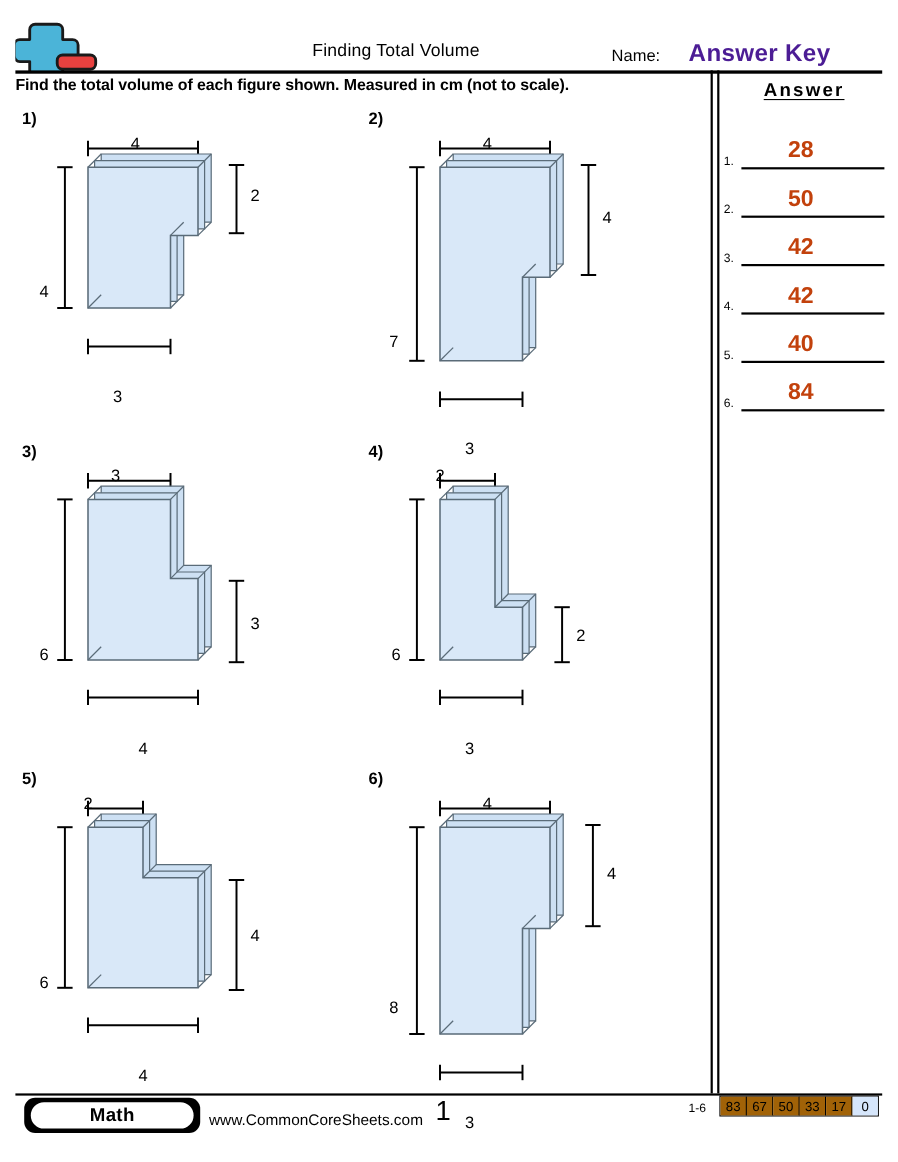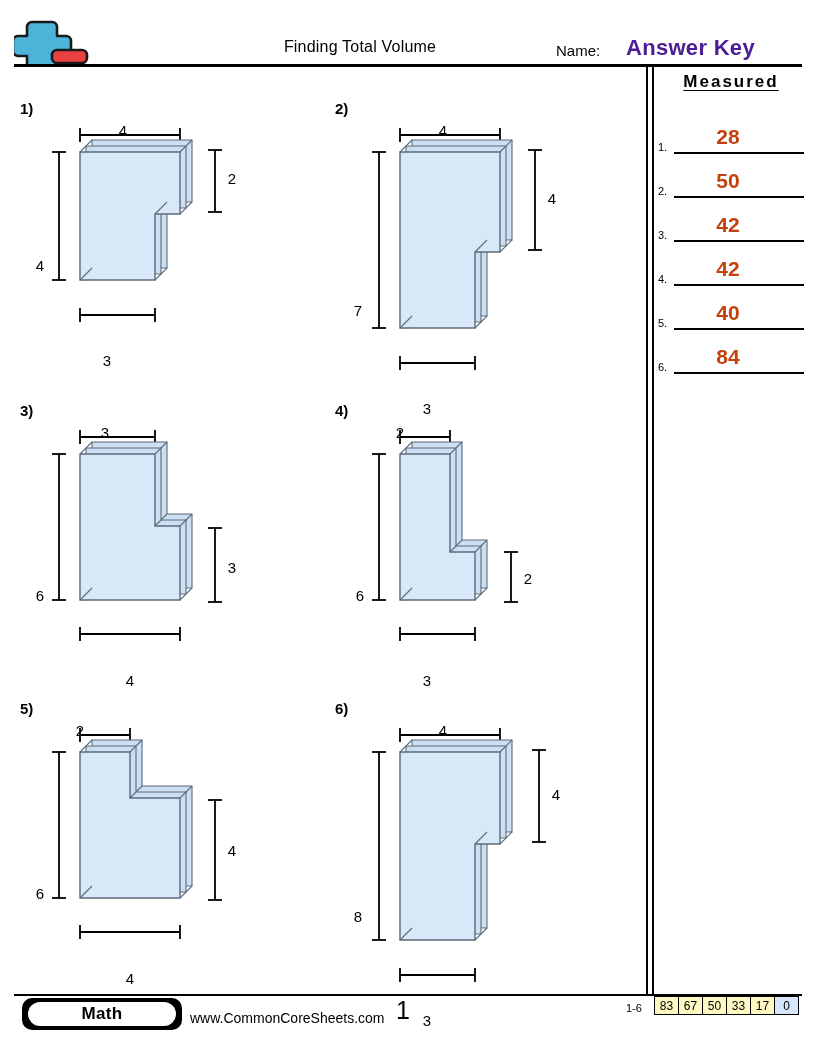--- a/index.html
+++ b/index.html
@@ -76,47 +76,48 @@
     display:flex; align-items:center; justify-content:center;
     font-size:17px; font-weight:bold; letter-spacing:.3px;
   }
   .site-url { position:absolute; left:190px; top:18px; font-size:14px; }
   .page-no { position:absolute; left:396px; top:4px; font-size:25px; }
   .score-label { position:absolute; left:626px; top:10px; font-size:11px; }
   .score-table { position:absolute; left:654px; top:4px; display:flex; border:1px solid #000; }
   .score-cell {
     width:23px; height:17px; border-right:1px solid #000;
     font-size:12px; display:flex; align-items:center; justify-content:center;
-    background:#fef9c3;
+    background:#a16207;
   }
   .score-cell:last-child { border-right:none; background:#d6e6fb; }
 </style>
 </head>
 <body>
 
 <div class="header">
 
   <div class="logo">
     <svg width="78" height="46" viewBox="0 0 78 46">
       <path d="M18 2 h20 a5 5 0 0 1 5 5 v9 h9 a5 5 0 0 1 5 5 v10 a5 5 0 0 1 -5 5 h-9 v9 a5 5 0 0 1 -5 5 h-20 a5 5 0 0 1 -5 -5 v-9 h-9 a5 5 0 0 1 -5 -5 v-10 a5 5 0 0 1 5 -5 h9 v-9 a5 5 0 0 1 5 -5 z" fill="#4bb4d8" stroke="#1a1a1a" stroke-width="2.6" stroke-linejoin="round"></path>
       <rect x="38" y="30" width="35" height="13" rx="5" ry="5" fill="#e8413f" stroke="#1a1a1a" stroke-width="2.6"></rect>
     </svg>
   </div>
 
   <div class="title">Finding Total Volume</div>
   <div class="name-label">Name:</div>
   <div class="name-value">Answer Key</div>
   <div class="hrule-top"></div>
+  <div class="instructions">Find the total volume of each figure shown. Measured in cm (not to scale).</div>
 </div>
 
 <div class="divider-a"></div>
 <div class="divider-b"></div>
 
 <div class="answers-col">
-  <div class="answers-title">Measured</div>
+  <div class="answers-title">Answer</div>
 
   <div class="ans-row" style="top:46px">
     <span class="ans-num">1.</span>
     <span class="ans-val">28</span>
     <span class="ans-line"></span>
   </div>
   <div class="ans-row" style="top:90px">
     <span class="ans-num">2.</span>
     <span class="ans-val">50</span>
     <span class="ans-line"></span>

